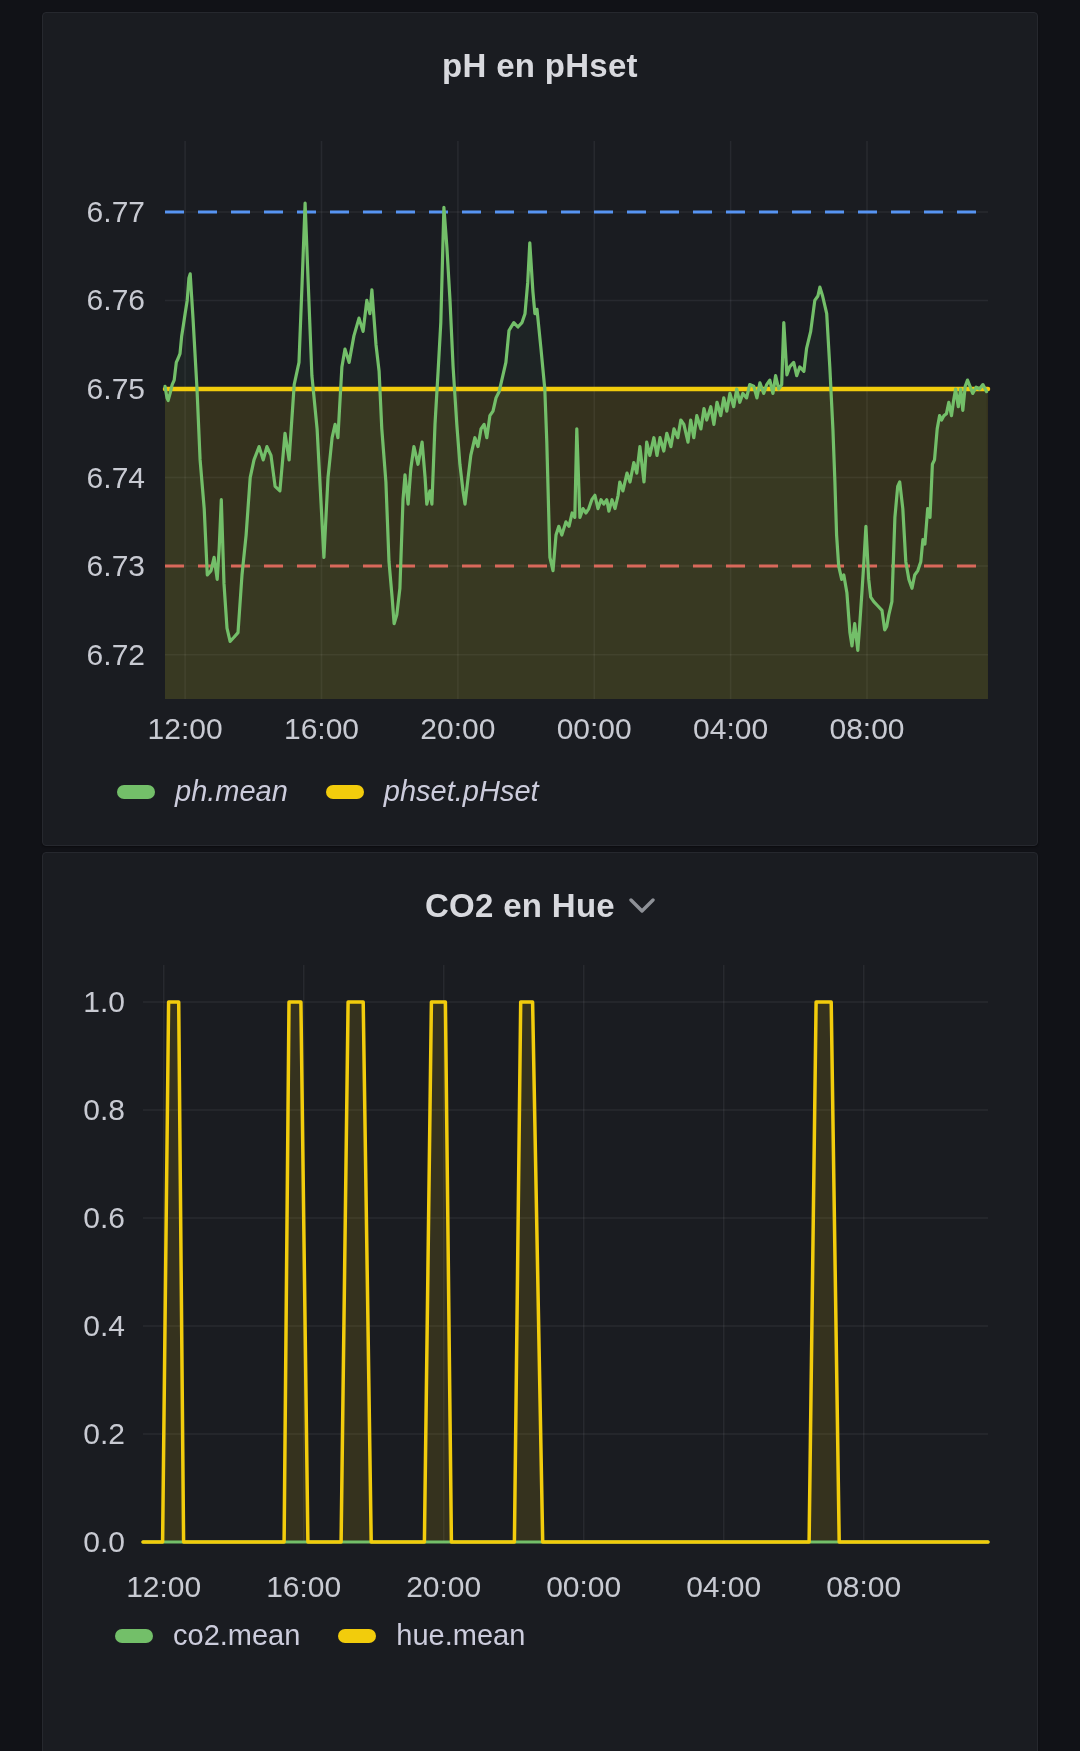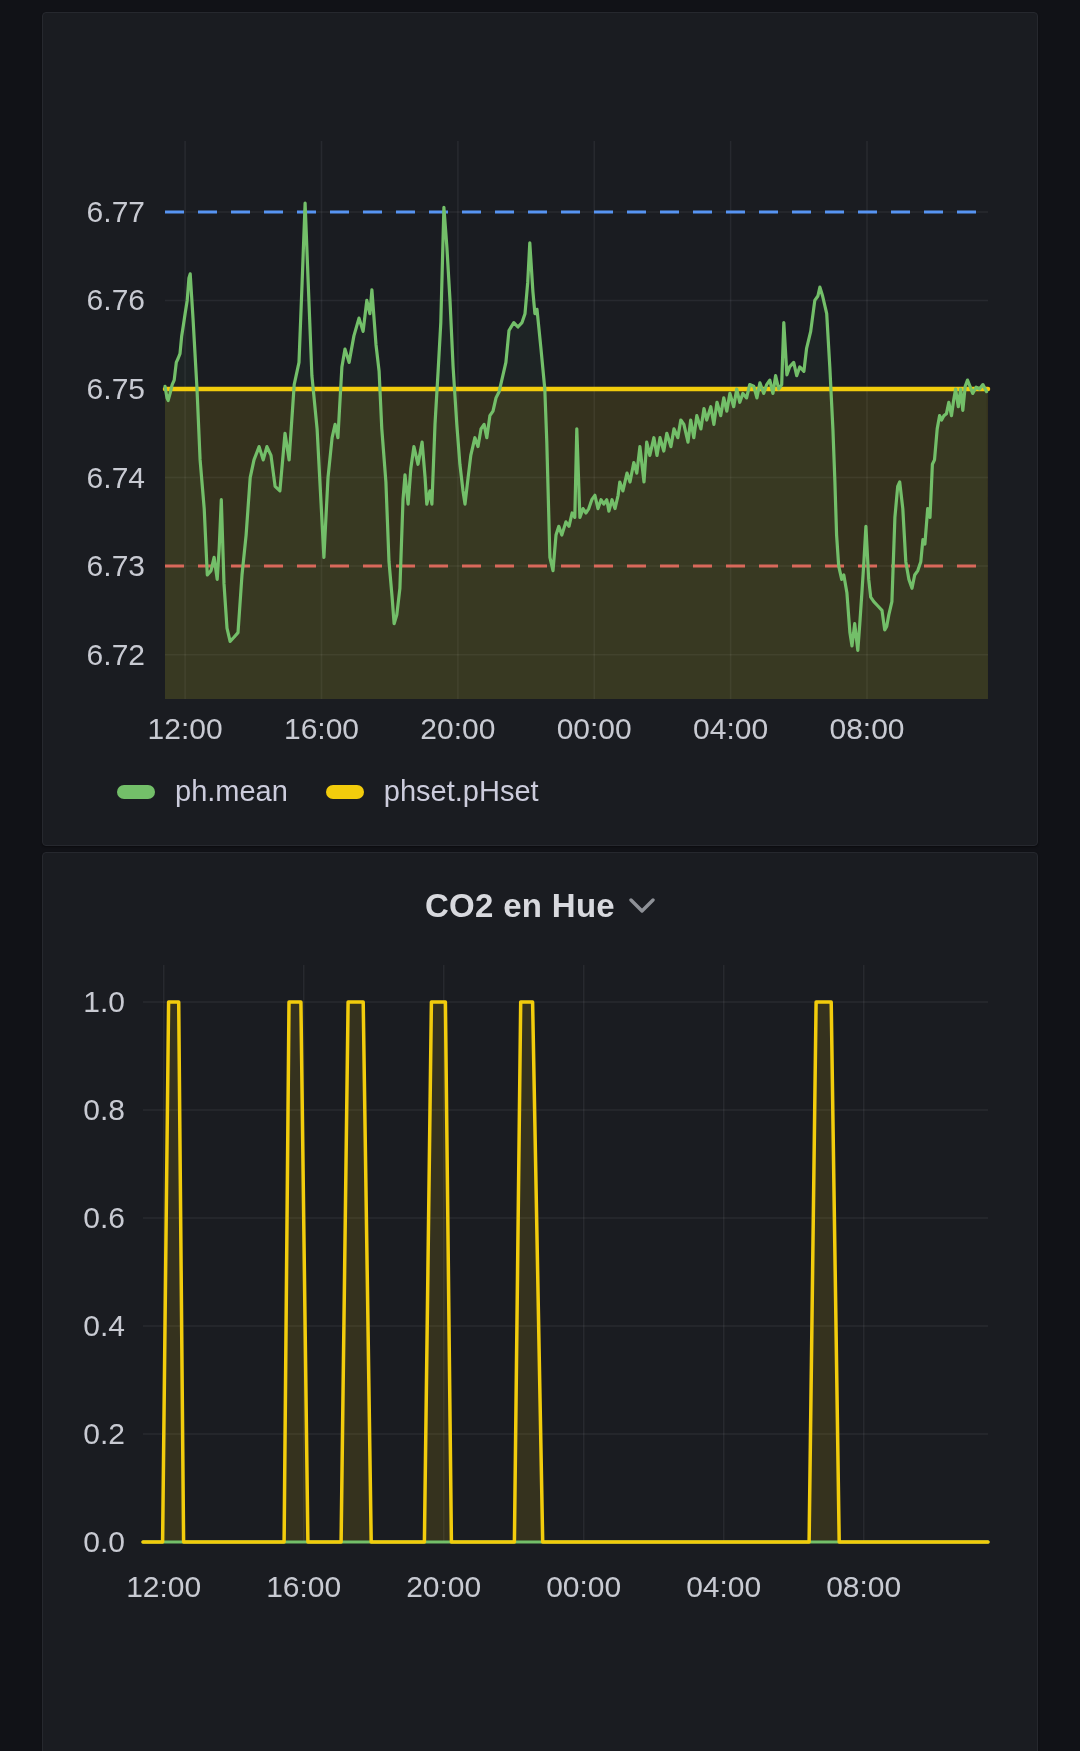--- a/index.html
+++ b/index.html
@@ -23,31 +23,34 @@
     position:absolute;top:34px;left:0;right:0;
     display:flex;align-items:center;justify-content:center;gap:14px;
     color:#d8d9de;font-size:33px;font-weight:700;letter-spacing:.3px;
     cursor:pointer;
   }
   .chart-svg{position:absolute;left:0;top:0;}
   .legend-row{
     position:absolute;display:flex;align-items:center;
     font-size:29px;color:#ccccdc;
   }
-  #panel-ph .legend-row{left:74px;top:762px;}
+  #panel-ph .legend-row{left:74px;top:762px;font-style:italic;}
   #panel-co2 .legend-row{left:72px;top:766px;}
   .legend-item{display:flex;align-items:center;margin-right:38px;cursor:pointer;}
   .legend-swatch{
     display:inline-block;width:38px;height:14px;border-radius:7px;margin-right:20px;
   }
 </style>
 </head>
 <body>
 
 <section class="panel" id="panel-ph">
+  <div class="panel-title-row">
+    <span>pH en pHset</span>
+  </div>
   <svg class="chart-svg" id="chart-svg-0" width="996" height="834" viewBox="0 0 996 834">
       <line x1="142.1" y1="128" x2="142.1" y2="686" stroke="rgba(204,204,220,0.08)" stroke-width="1.5"></line>
       <line x1="278.5" y1="128" x2="278.5" y2="686" stroke="rgba(204,204,220,0.08)" stroke-width="1.5"></line>
       <line x1="414.9" y1="128" x2="414.9" y2="686" stroke="rgba(204,204,220,0.08)" stroke-width="1.5"></line>
       <line x1="551.2" y1="128" x2="551.2" y2="686" stroke="rgba(204,204,220,0.08)" stroke-width="1.5"></line>
       <line x1="687.6" y1="128" x2="687.6" y2="686" stroke="rgba(204,204,220,0.08)" stroke-width="1.5"></line>
       <line x1="824.0" y1="128" x2="824.0" y2="686" stroke="rgba(204,204,220,0.08)" stroke-width="1.5"></line>
       <line x1="122" y1="641.7" x2="945" y2="641.7" stroke="rgba(204,204,220,0.08)" stroke-width="1.5"></line>
       <line x1="122" y1="553.1" x2="945" y2="553.1" stroke="rgba(204,204,220,0.08)" stroke-width="1.5"></line>
       <line x1="122" y1="464.6" x2="945" y2="464.6" stroke="rgba(204,204,220,0.08)" stroke-width="1.5"></line>
@@ -114,13 +117,23 @@
       <text x="82" y="375.0" text-anchor="end" font-size="30" fill="#c8cad2">0.6</text>
       <text x="82" y="267.0" text-anchor="end" font-size="30" fill="#c8cad2">0.8</text>
       <text x="82" y="159.0" text-anchor="end" font-size="30" fill="#c8cad2">1.0</text>
       <text x="120.7" y="744" text-anchor="middle" font-size="30" fill="#c8cad2">12:00</text>
       <text x="260.7" y="744" text-anchor="middle" font-size="30" fill="#c8cad2">16:00</text>
       <text x="400.7" y="744" text-anchor="middle" font-size="30" fill="#c8cad2">20:00</text>
       <text x="540.7" y="744" text-anchor="middle" font-size="30" fill="#c8cad2">00:00</text>
       <text x="680.7" y="744" text-anchor="middle" font-size="30" fill="#c8cad2">04:00</text>
       <text x="820.7" y="744" text-anchor="middle" font-size="30" fill="#c8cad2">08:00</text>
     </svg>
+  <div class="legend-row">
+    <span class="legend-item">
+      <span class="legend-swatch" style="background: rgb(115, 191, 105);"></span>
+      <span>co2.mean</span>
+    </span>
+    <span class="legend-item">
+      <span class="legend-swatch" style="background: rgb(242, 204, 12);"></span>
+      <span>hue.mean</span>
+    </span>
+  </div>
 </section>
 
 </body></html>

